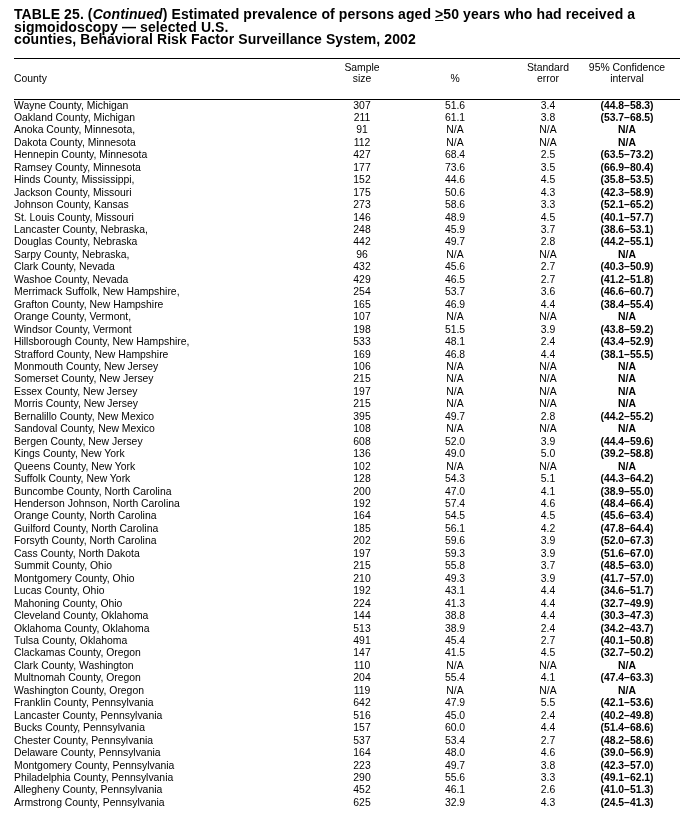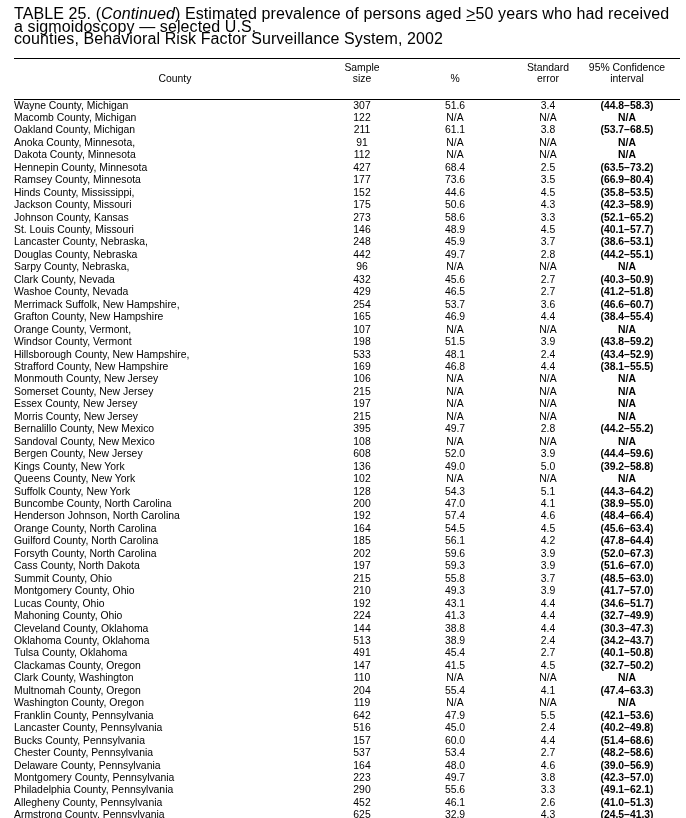--- a/index.html
+++ b/index.html
@@ -10,22 +10,22 @@
     font-family: "Liberation Sans", sans-serif;
   }
   .page {
     width: 686px;
     height: 818px;
     box-sizing: border-box;
     padding: 8px 6px 0 14px;
     overflow: hidden;
   }
   .title-block {
-    font-size: 16px;
-    font-weight: normal;
+    font-size: 14px;
+    font-weight: bold;
     line-height: 12.5px;
     border-bottom: 1.5px solid #000;
     padding-bottom: 12px;
     letter-spacing: 0.1px;
   }
   .title-block .italic { font-style: italic; }
   .title-block .gte { text-decoration: underline; }
   table.prev-table {
     width: 666px;
     border-collapse: collapse;
@@ -39,21 +39,21 @@
   thead th {
     font-weight: normal;
     font-size: 10.4px;
     line-height: 11.5px;
     vertical-align: bottom;
     text-align: center;
     padding: 3px 0 14px 0;
     border-bottom: 1px solid #000;
     white-space: nowrap;
   }
-  thead th.left { text-align: center; }
+  thead th.left { text-align: left; }
   tbody td {
     font-size: 10.4px;
     line-height: 12.45px;
     height: 12.45px;
     padding: 0;
     white-space: nowrap;
     overflow: hidden;
   }
   td.county { text-align: left; }
   td.num    { text-align: center; }
@@ -101,27 +101,20 @@
     </thead>
     <tbody>
   <tr>
     <td class="county">Wayne County, Michigan</td>
     <td class="num">307</td>
     <td class="num">51.6</td>
     <td class="num">3.4</td>
     <td class="ci">(44.8–58.3)</td>
   </tr>
 
-  <tr>
-    <td class="county">Macomb County, Michigan</td>
-    <td class="num">122</td>
-    <td class="num">N/A</td>
-    <td class="num">N/A</td>
-    <td class="ci">N/A</td>
-  </tr>
 
   <tr>
     <td class="county">Oakland County, Michigan</td>
     <td class="num">211</td>
     <td class="num">61.1</td>
     <td class="num">3.8</td>
     <td class="ci">(53.7–68.5)</td>
   </tr>
 
   <tr>

